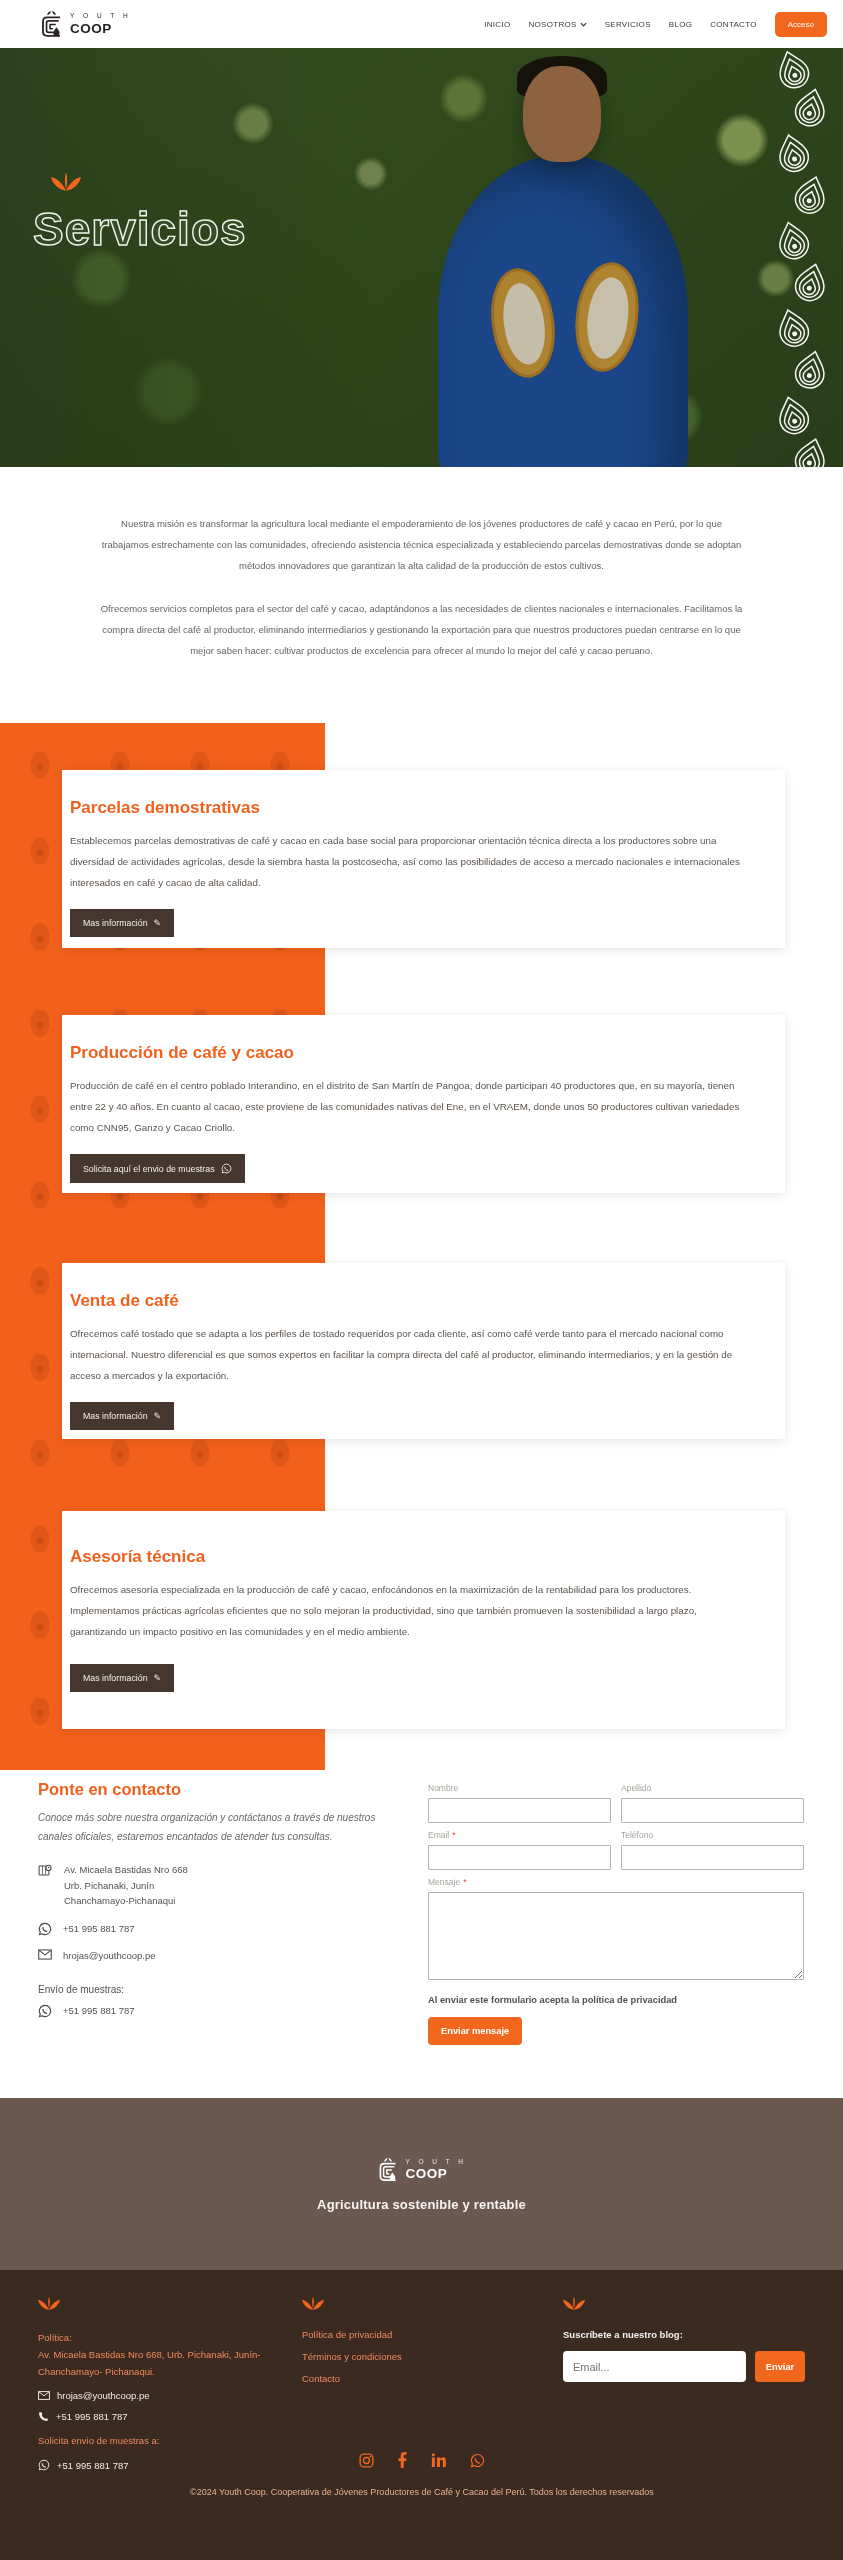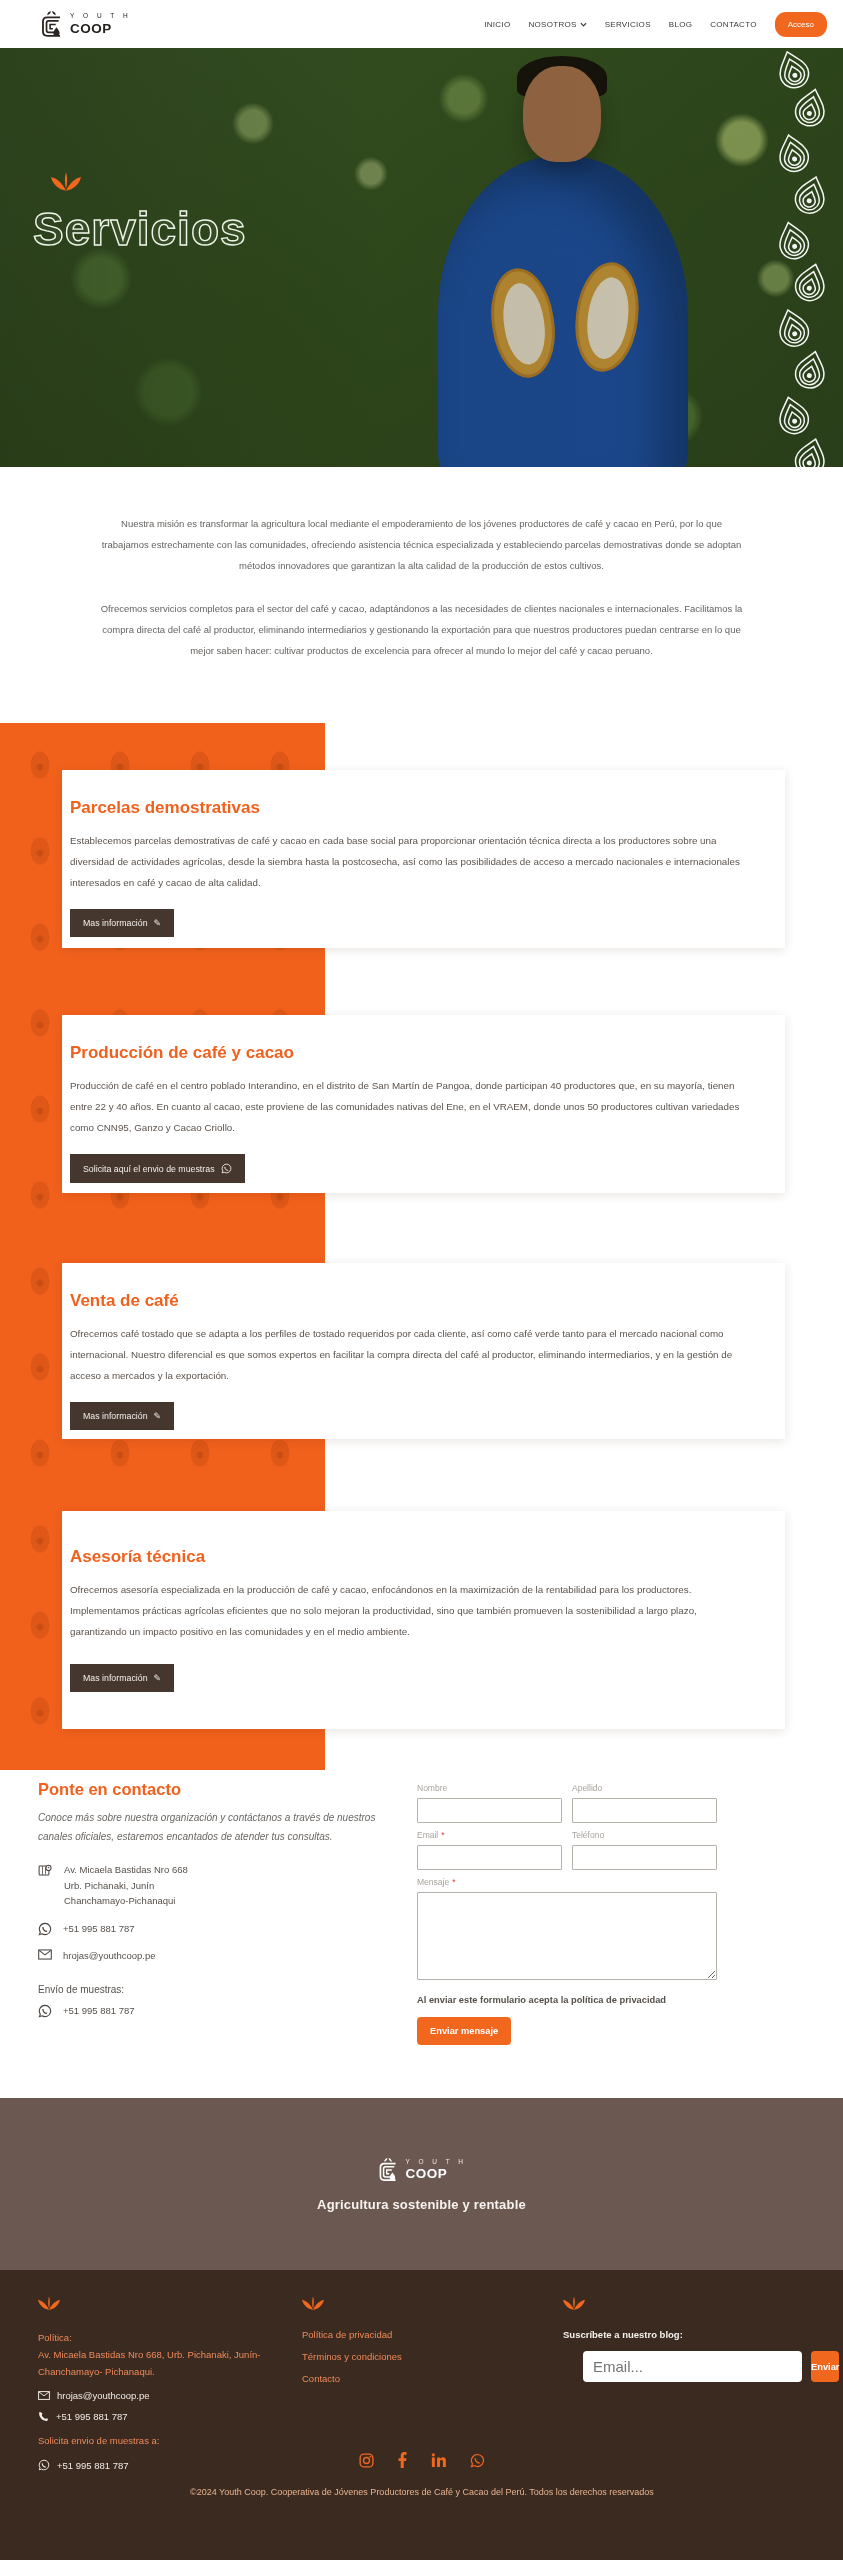--- a/index.html
+++ b/index.html
@@ -9,21 +9,21 @@
 
   
   .header { height:48px; background:#ffffff; display:flex; align-items:center; padding:0 16px 0 38px; position:relative; z-index:5; }
   .logo { display:flex; align-items:center; gap:5px; color:#2a2422; }
   .logo svg { display:block; }
   .logo-text { line-height:1; }
   .logo-top { font-size:6.5px; letter-spacing:3.5px; font-weight:400; color:#2a2422; }
   .logo-bottom { font-size:13.5px; font-weight:700; letter-spacing:0.5px; color:#231f1d; margin-top:2px; }
   .nav { margin-left:auto; display:flex; align-items:center; gap:18px; }
   .nav-link { font-size:8px; color:#3d3835; letter-spacing:0.3px; cursor:pointer; display:flex; align-items:center; gap:3px; }
-  .btn-acceso { background:#f2671e; color:#fff; font-size:8px; padding:8px 13px; border:none; border-radius:11px; cursor:pointer; font-family:inherit; }
+  .btn-acceso { background:#f2671e; color:#fff; font-size:8px; padding:8px 13px; border:none; border-radius:5px; cursor:pointer; font-family:inherit; }
 
   
   .hero { height:419px; position:relative; overflow:hidden;
     background:
       radial-gradient(circle 26px at 88% 22%, rgba(220,240,140,.55) 0 18px, transparent 27px),
       radial-gradient(circle 20px at 30% 18%, rgba(214,238,150,.5) 0 13px, transparent 21px),
       radial-gradient(circle 16px at 44% 30%, rgba(230,244,170,.45) 0 10px, transparent 17px),
       radial-gradient(circle 30px at 12% 55%, rgba(120,170,80,.5) 0 20px, transparent 31px),
       radial-gradient(circle 22px at 70% 70%, rgba(150,190,90,.4) 0 14px, transparent 23px),
       radial-gradient(circle 18px at 92% 55%, rgba(205,230,140,.45) 0 12px, transparent 19px),
@@ -66,21 +66,21 @@
   .btn-glyph { font-size:9px; }
 
   
   .contact { height:328px; background:#fff; position:relative;padding-left:12px; }
   .contact-left { position:absolute; left:38px; top:10px; width:350px; }
   .contact-left h2 { color:#f0611e; font-size:16.5px; font-weight:700; margin-bottom:10px; }
   .contact-intro { color:#6b6763; font-size:10px; line-height:18.5px; margin-bottom:16px;font-style:italic; }
   .c-item { display:flex; gap:11px; margin-bottom:12px; color:#56504b; font-size:9.5px; line-height:15.5px; align-items:flex-start; }
   .c-item svg { flex:0 0 auto; margin-top:1px; }
   .c-label { color:#55504b; font-size:10px; margin:20px 0 8px; }
-  .contact-form { position:absolute; left:417px; top:6px; width:300px; }
+  .contact-form { position:absolute; left:428px; top:6px; width:376px; }
   .form-grid { display:grid; grid-template-columns:1fr 1fr; column-gap:10px; }
   .f-label { font-size:8.5px; color:#a8a29c; margin:7px 0 5px; display:block; }
   .f-label .req { color:#e23b2e; margin-left:3px; }
   .f-input { width:100%; height:25px; border:1px solid #b7b1ab; background:#fff; border-radius:1px; font-family:inherit; font-size:10px; padding:0 6px; }
   .f-textarea { width:100%; height:88px; border:1px solid #b7b1ab; background:#fff; border-radius:1px; resize:both; font-family:inherit; font-size:10px; padding:5px 6px; }
   .disclaimer { font-size:9.3px; color:#55504b; font-weight:700; margin:11px 0 12px; }
   .btn-send { background:#f2671e; color:#fff; border:none; border-radius:4px; font-size:9.3px; font-weight:700; padding:9px 13px; cursor:pointer; font-family:inherit; }
 
   
   .band { height:172px; background:#6b5851; display:flex; flex-direction:column; align-items:center; justify-content:center; color:#fff; }
@@ -95,21 +95,21 @@
   .f-col { position:absolute; top:26px; }
   .f-col-1 { left:38px; width:265px; }
   .f-col-2 { left:302px; width:170px; }
   .f-col-3 { left:563px; width:242px; }
   .f-leaf { margin-bottom:14px; }
   .f-orange { color:#ef8a5a; font-size:9.5px; line-height:17px; }
   .f-link { display:block; color:#ef8a5a; font-size:9.5px; margin-bottom:11px; cursor:pointer; text-decoration:none; }
   .f-row { display:flex; align-items:center; gap:7px; margin:10px 0; font-size:9.5px; color:#f1ece7; }
   .nl-label { font-size:9.5px; color:#f5f1ed; font-weight:700; margin-bottom:11px; }
   .nl-form { display:flex; gap:9px; }
-  .nl-input { flex:1; height:31px; border:none; border-radius:4px; padding:0 10px; font-family:inherit; font-size:15px; color:#444; background:#fff;margin-left:20px; }
+  .nl-input { flex:1; height:31px; border:none; border-radius:4px; padding:0 10px; font-family:inherit; font-size:11px; color:#444; background:#fff; }
   .nl-btn { width:50px; height:31px; background:#f2671e; color:#fff; border:none; border-radius:4px; font-size:9.3px; font-weight:700; cursor:pointer; font-family:inherit; }
   .social-row { position:absolute; top:182px; left:0; width:100%; display:flex; justify-content:center; gap:24px; }
   .social { color:#f2671e; cursor:pointer; display:flex; align-items:center; }
   .copyright { position:absolute; top:214px; left:122px; width:600px; text-align:center; font-size:9px; line-height:17px; color:#e9b291; }
 </style>
 </head>
 <body>
 
 <svg width="0" height="0" style="position:absolute">
   <defs>

